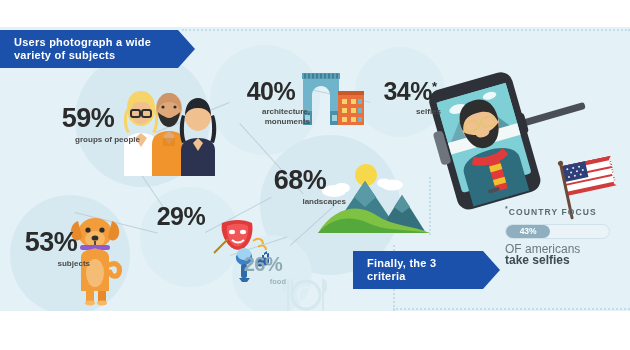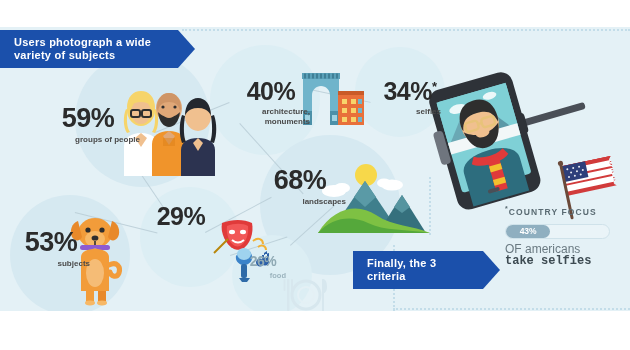--- a/index.html
+++ b/index.html
@@ -23,34 +23,34 @@
   .banner .txt{padding:0 14px;font-size:11px;line-height:13.5px;font-weight:bold;letter-spacing:.25px;}
   .banner .tip{position:absolute;right:-17px;top:0;width:0;height:0;
     border-top:var(--h) solid transparent;border-bottom:var(--h) solid transparent;border-left:17px solid #1b50ab;}
 
   
   .stat{position:absolute;text-align:center;}
   .stat .pct{font-size:25px;font-weight:bold;color:#2b2b2b;letter-spacing:-.5px;line-height:1;}
   .stat .pct .star{font-size:13px;vertical-align:super;}
   .stat .cap{margin-top:3px;font-size:8px;font-weight:bold;color:#4a4a4a;line-height:10px;text-align:right;}
   .stat.big .pct{font-size:27px;}
-  .stat.faint .pct{font-size:14px;color:#8fa9b4;}
+  .stat.faint .pct{font-size:20px;color:#8fa9b4;}
   .stat.faint .cap{color:#9cb4be;font-size:7.5px;}
 
   
   #focus{position:absolute;left:505px;top:178px;width:110px;}
   #focus .ftitle{font-size:8.5px;font-weight:bold;letter-spacing:1.1px;color:#5a6b73;}
   #focus .ftitle .ast{font-size:7px;vertical-align:super;}
   .bar{position:relative;margin-top:7px;width:105px;height:15px;border-radius:8px;
        background:#eaf4f8;border:1px solid #cfe2ea;box-sizing:border-box;}
   .bar .fill{position:absolute;left:0;top:0;bottom:0;width:43%;border-radius:8px;background:#8fafc0;
        display:flex;align-items:center;justify-content:center;}
   .bar .fill span{color:#ffffff;font-size:8.5px;font-weight:bold;}
   #focus .fsub{margin-top:5px;font-size:12px;color:#6a7a82;line-height:11px;}
-  #focus .fsub b{color:#3d4b52;font-family:Liberation Mono, monospace;}
+  #focus .fsub b{color:#3d4b52;}
 
   svg{display:block;overflow:visible;}
   .ill{position:absolute;}
 </style>
 </head>
 <body>
 
 <div id="stage">
   <div id="canvas">
 

